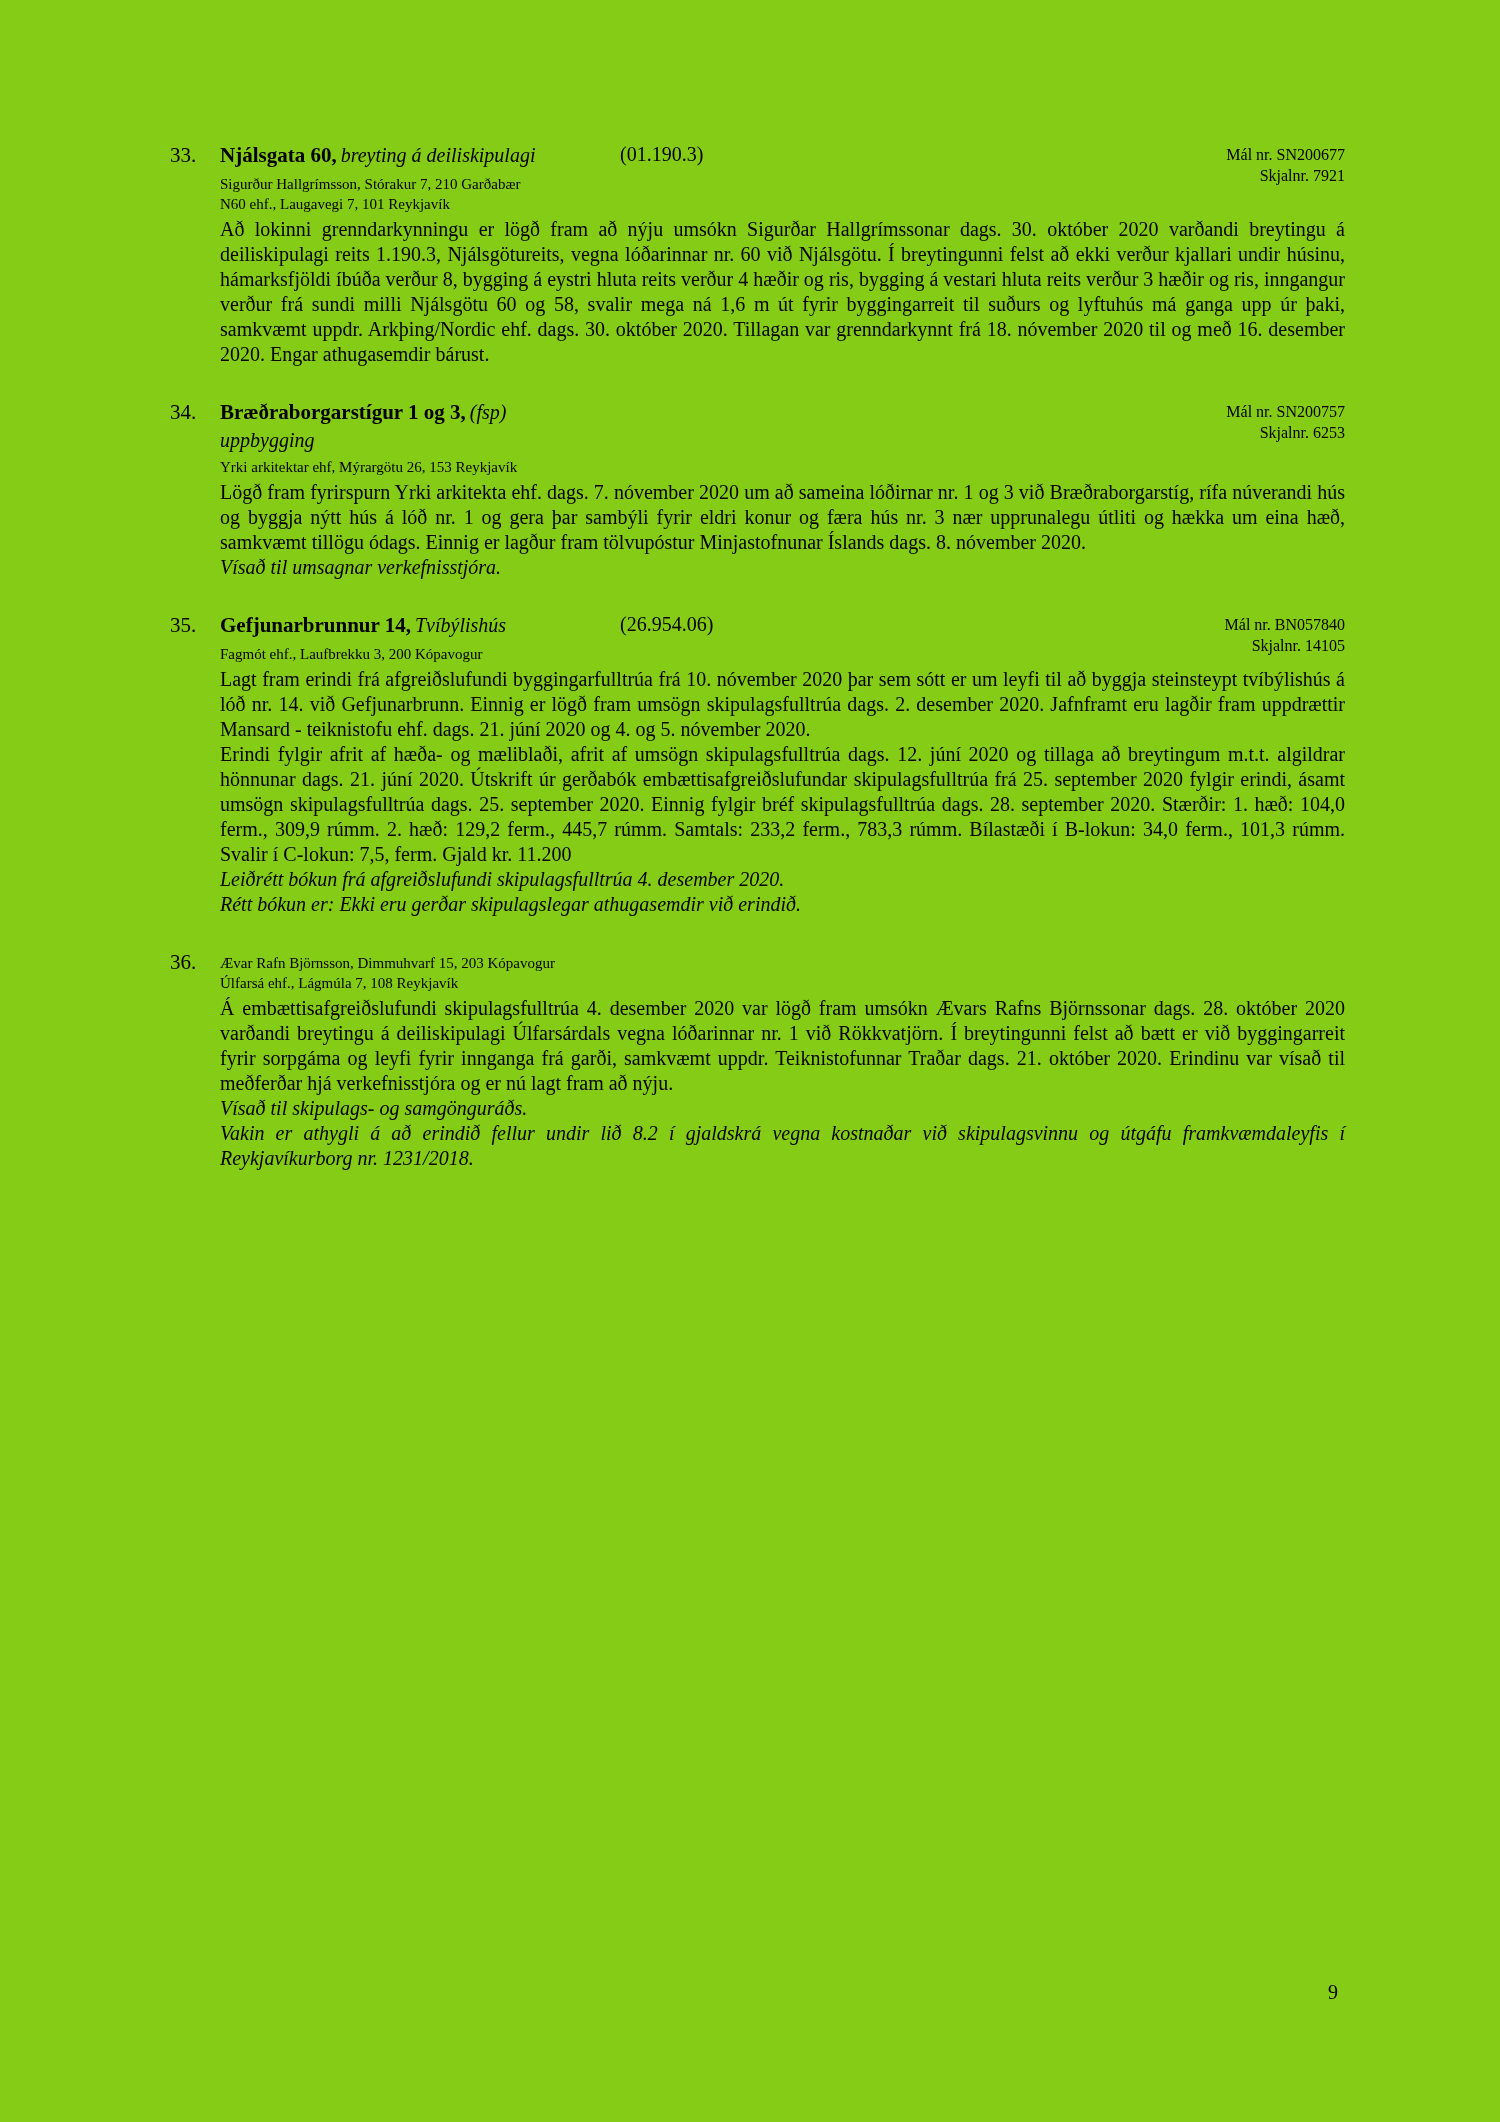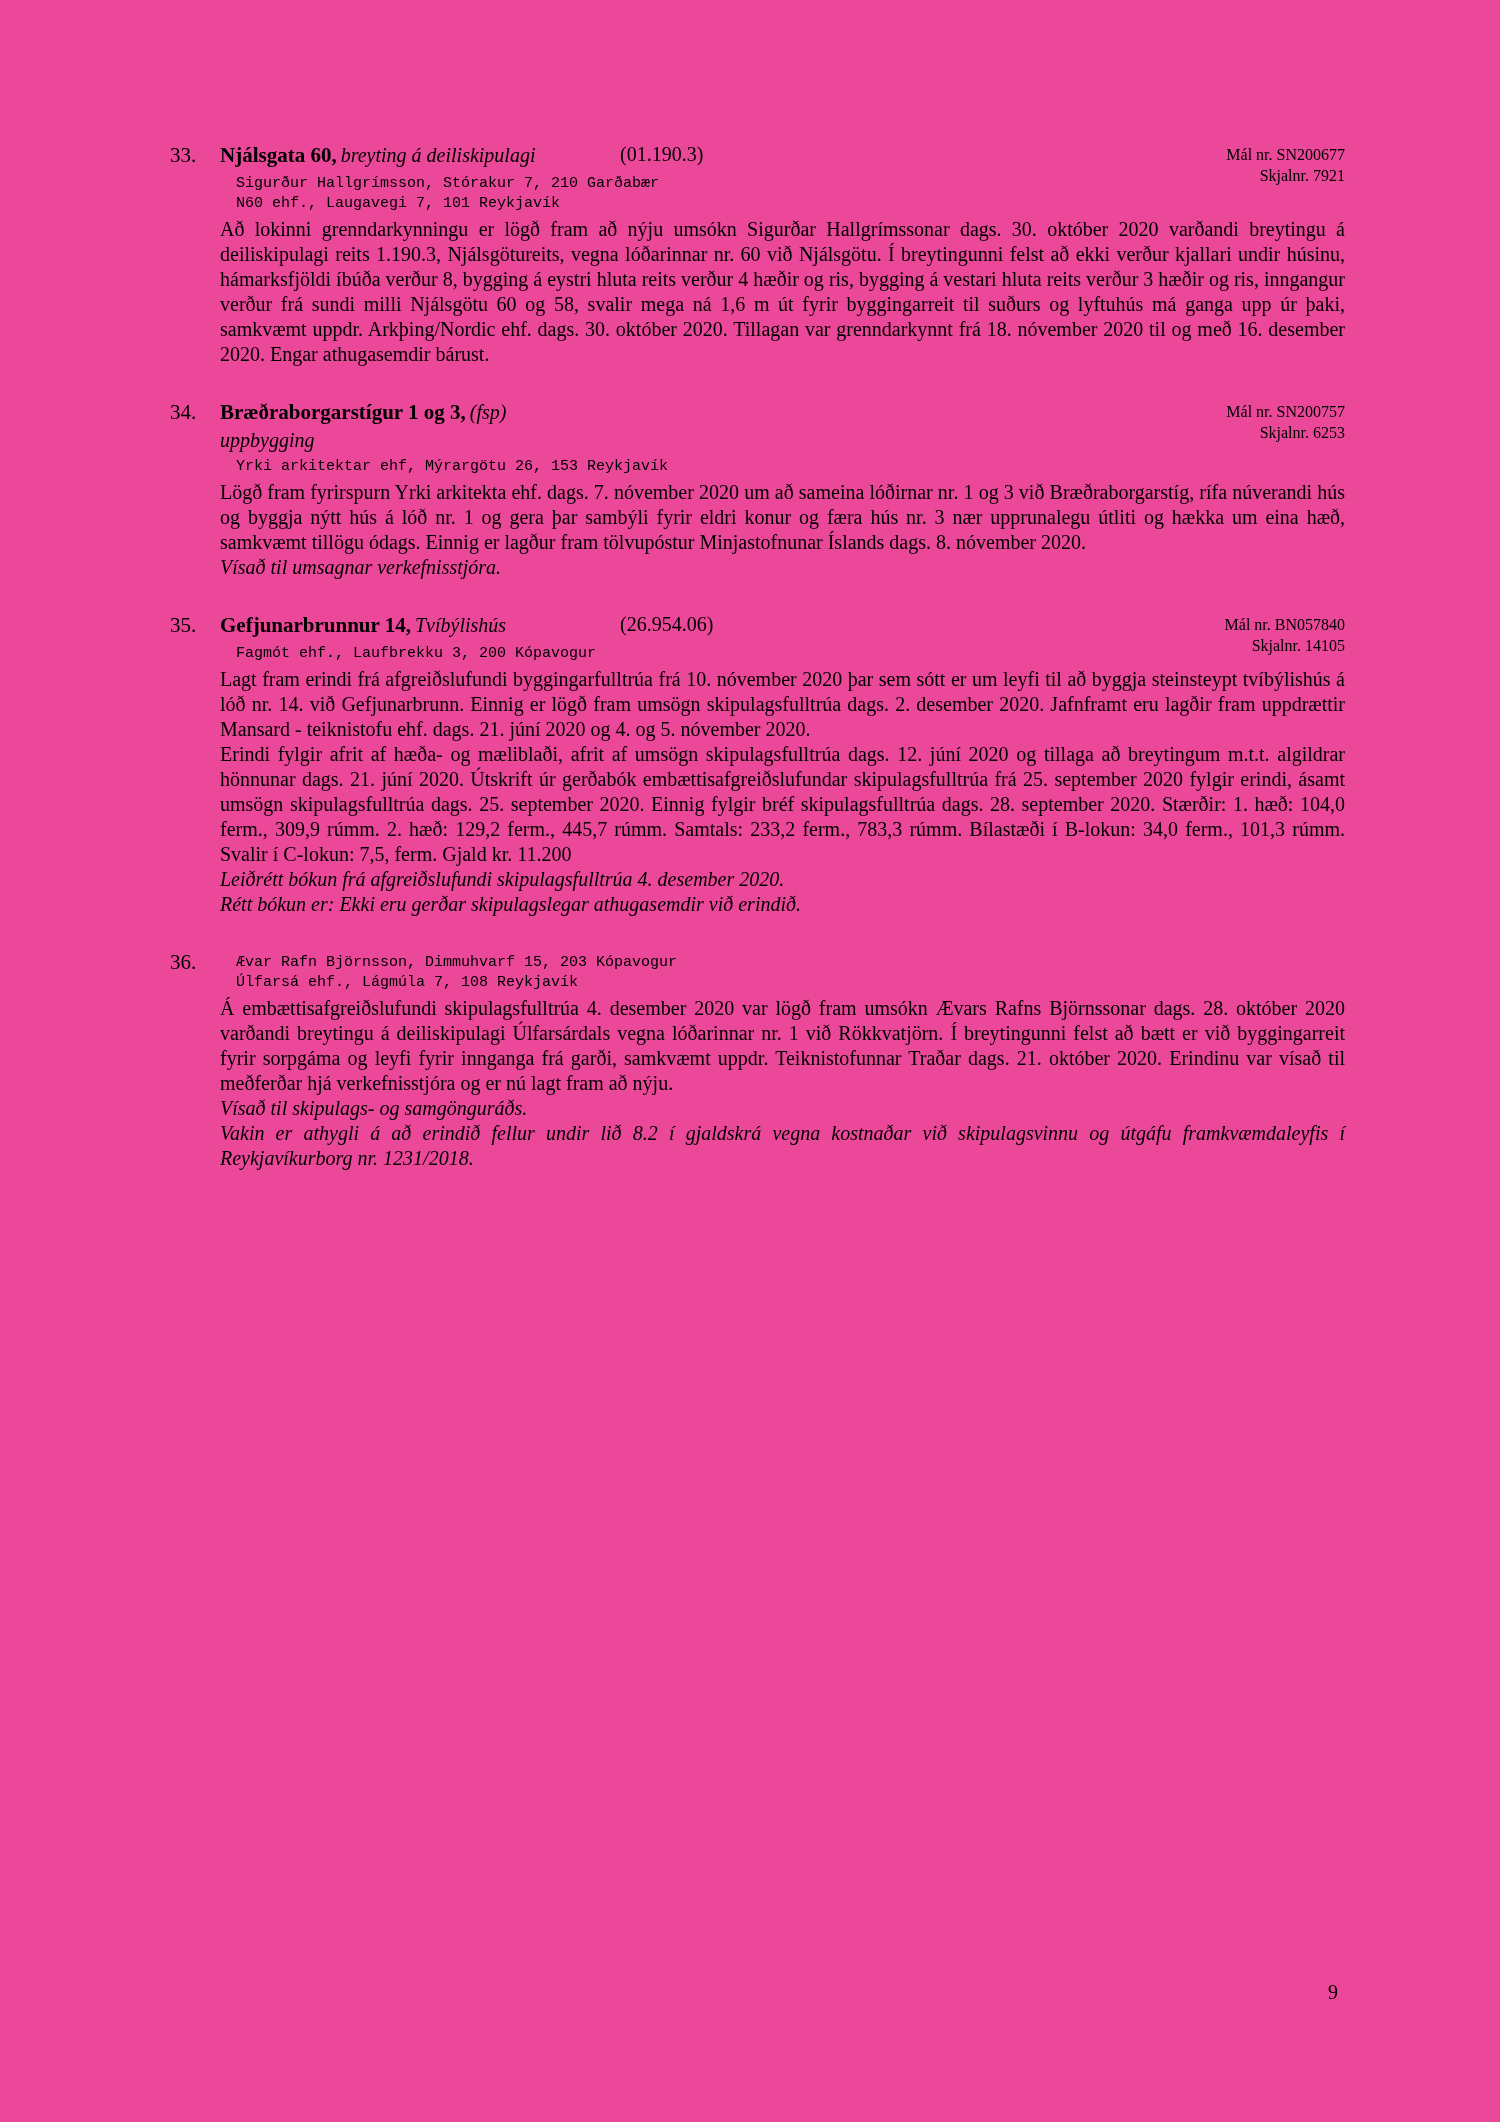--- a/index.html
+++ b/index.html
@@ -2,21 +2,21 @@
 <html><head>
 <meta charset="utf-8">
 <style>
   * { margin:0; padding:0; box-sizing:border-box; }
   html, body { background:#ffffff; }
   .page {
     position:relative;
     width:1500px;
     height:2122px;
     margin:0 auto;
-    background:#ec4899;
+    background:#84cc16;
     color:#000000;
     font-family:"Liberation Serif", serif;
     overflow:hidden;
   }
   .content { padding:142px 155px 0 170px; }
   .item {
     display:grid;
     grid-template-columns:50px 1fr;
     margin-bottom:32px;
   }
@@ -42,21 +42,21 @@
   .refs {
     position:absolute;
     top:2px;
     right:0;
     text-align:right;
     font-size:16px;
     line-height:21px;
     white-space:nowrap;
   }
   .subtitle { font-style:italic; font-size:20px; line-height:26px; }
-  .addresses { margin:4px 16px 3px;font-family:Liberation Mono, monospace; }
+  .addresses { margin:4px 0 3px; }
   .addr { font-size:15px; line-height:20px; }
   .paras { margin-top:2px; }
   .para {
     font-size:20px;
     line-height:25px;
     text-align:justify;
   }
   .para.italic { font-style:italic; }
   .page-num {
     position:absolute;

